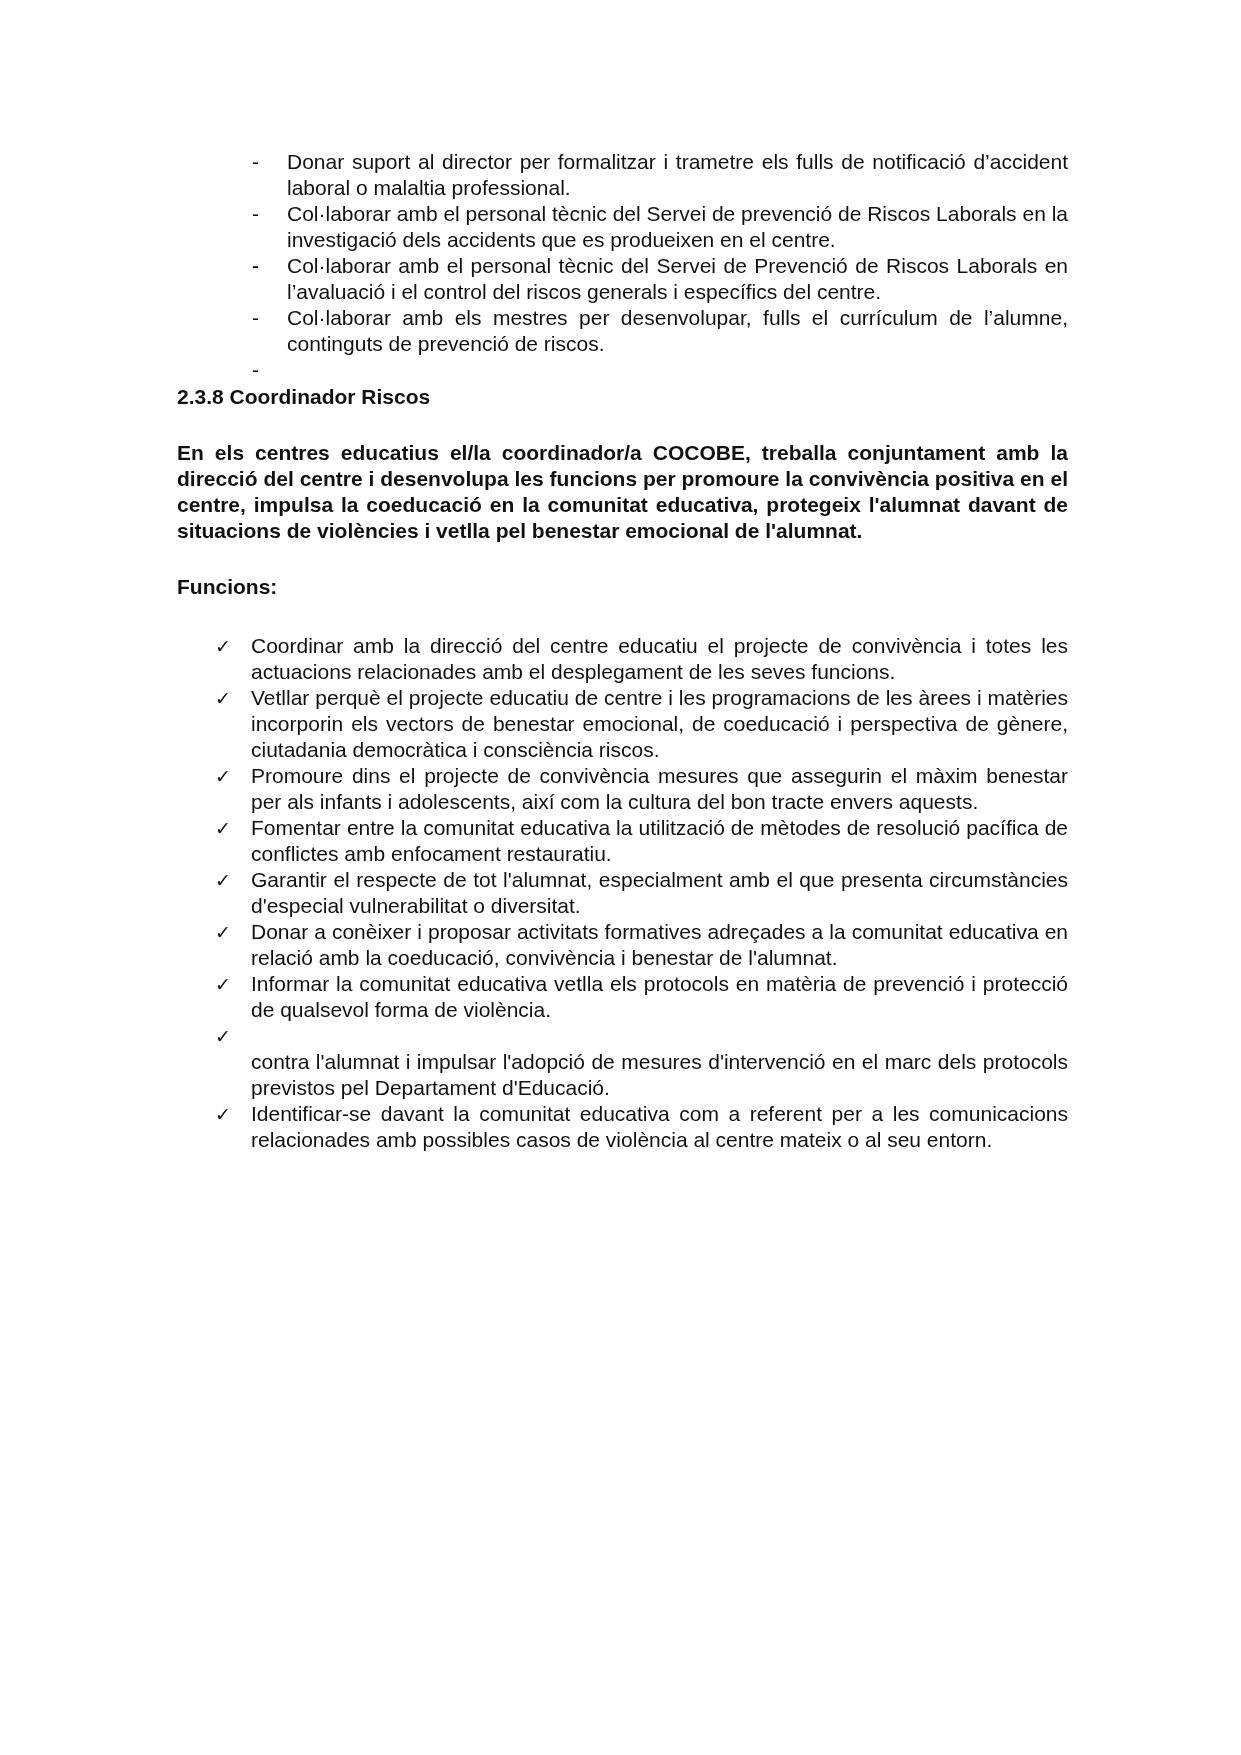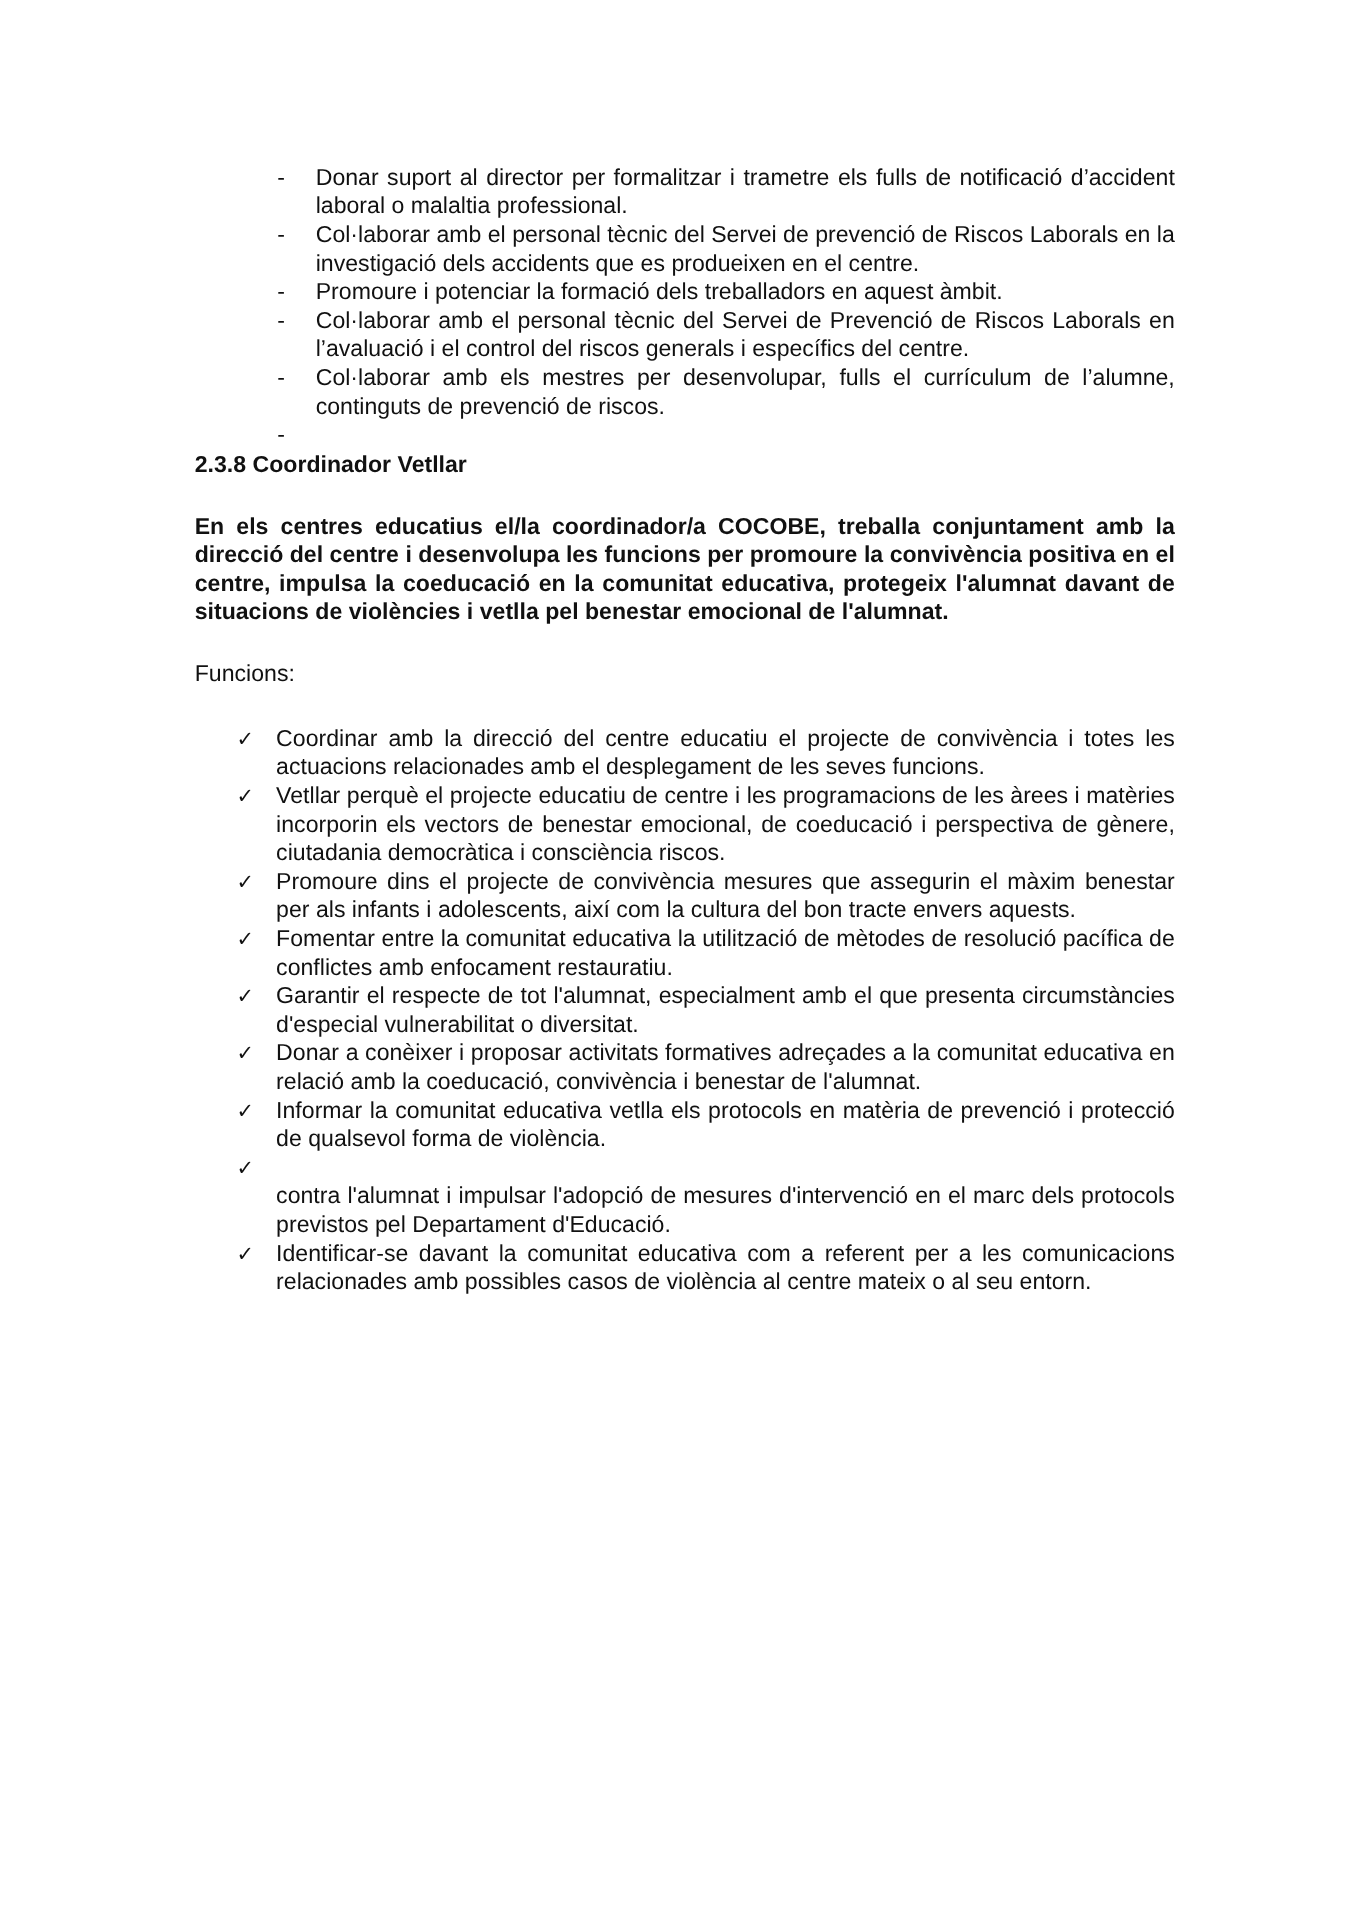--- a/index.html
+++ b/index.html
@@ -10,40 +10,40 @@
     }
     .content { position: absolute; left: 177px; top: 149px; width: 891px; }
     ul { list-style: none; margin: 0; padding: 0; }
     .dash-list { margin-left: 110px; }
     .dash-list li, .check-list li { position: relative; text-align: justify; }
     .dash-list li .bullet { position: absolute; left: -35px; top: 0; }
     .check-list { margin-left: 74px; }
     .check-list li .bullet { position: absolute; left: -36px; top: 0; font-family: "DejaVu Sans", sans-serif; font-size: 19px; }
     .section-title { font-weight: bold; margin: 27px 0 0 0; }
     .para { text-align: justify; margin: 30px 0 0 0; font-weight: bold; }
-    .funcions { font-weight: normal; margin: 30px 0 0 0; }
+    .funcions { font-weight: bold; margin: 30px 0 0 0; }
     .check-list-wrap { margin-top: 33px; }
     .last-line-left { text-align: left; }
   </style>
 </head>
 <body>
 
 <div class="page">
   <div class="content">
 
     <ul class="dash-list">
       <li><span class="bullet">-</span><span>Donar suport al director per formalitzar i trametre els fulls de notificació d’accident laboral o malaltia professional.</span></li>
       <li><span class="bullet">-</span><span>Col·laborar amb el personal tècnic del Servei de prevenció de Riscos Laborals en la investigació dels accidents que es produeixen en el centre.</span></li>
-      <li><span class="bullet">-</span><span>Promoure i potenciar la formació dels treballadors en aquest àmbit.</span></li>
+      <li><span class="bullet">-</span></li>
       <li><span class="bullet">-</span><span>Col·laborar amb el personal tècnic del Servei de Prevenció de Riscos Laborals en l’avaluació i el control del riscos generals i específics del centre.</span></li>
       <li><span class="bullet">-</span><span>Col·laborar amb els mestres  per desenvolupar, fulls el currículum de l’alumne, continguts de prevenció de riscos.</span></li>
       <li><span class="bullet">-</span></li>
     </ul>
 
-    <div class="section-title">2.3.8 Coordinador Vetllar</div>
+    <div class="section-title">2.3.8 Coordinador Riscos</div>
 
     <p class="para">En els centres educatius el/la coordinador/a COCOBE,  treballa conjuntament amb la direcció del centre i desenvolupa les funcions per promoure la convivència positiva en el centre, impulsa la coeducació en la comunitat educativa, protegeix l'alumnat davant de situacions de violències i vetlla pel benestar emocional de l'alumnat.</p>
 
     <div class="funcions">Funcions:</div>
 
     <div class="check-list-wrap">
       <ul class="check-list">
         <li><span class="bullet">✓</span><span>Coordinar amb la direcció del centre educatiu el projecte de convivència i totes les actuacions relacionades amb el desplegament de les seves funcions.</span></li>
         <li><span class="bullet">✓</span><span>Vetllar perquè el projecte educatiu de centre i les programacions de les àrees i matèries incorporin els vectors de benestar emocional, de coeducació i perspectiva de gènere, ciutadania democràtica i consciència riscos.</span></li>
         <li><span class="bullet">✓</span><span>Promoure dins el projecte de convivència mesures que assegurin el màxim benestar per als infants i adolescents, així com la cultura del bon tracte envers aquests.</span></li>

